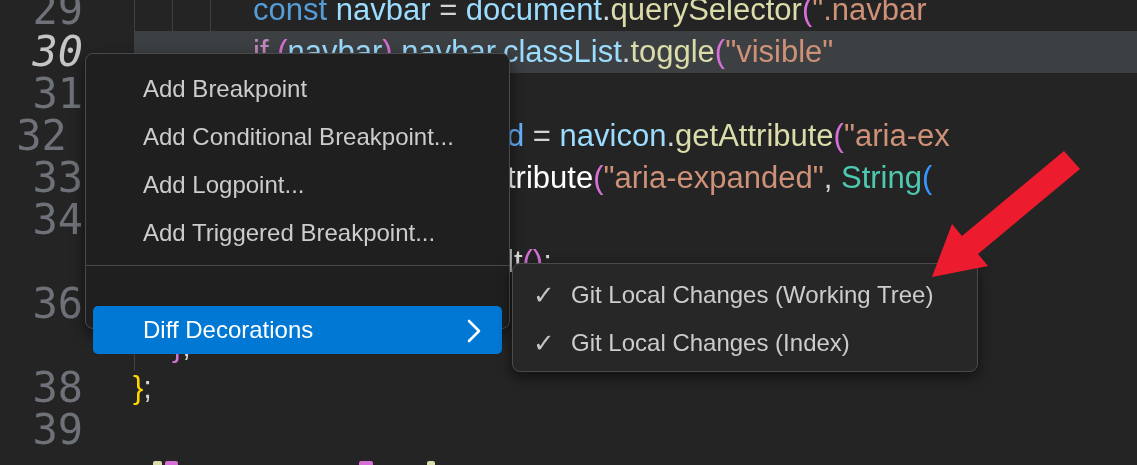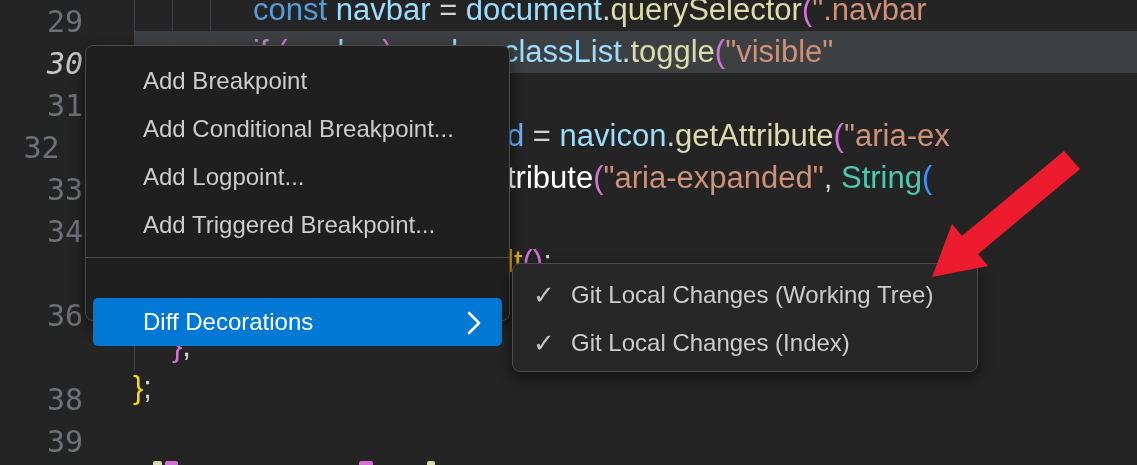--- a/index.html
+++ b/index.html
@@ -13,32 +13,32 @@
   
   .code-area{position:absolute;inset:0;font-family:Liberation Sans, sans-serif;font-size:31px;}
   .current-line{position:absolute;left:134px;right:0;top:31px;height:42px;background:var(--active-line-highlight,#3c4043);}
   .indent-guide{position:absolute;width:1px;background:#3f3f46;}
   .ig1{left:134px;top:0;height:45px;}
   .ig2{left:172px;top:0;height:45px;}
   .ig3{left:210px;top:0;height:45px;}
   .ig4{left:134px;top:324px;height:47px;}
   .ig5{left:172px;top:324px;height:9px;}
   .code-line{position:absolute;height:42px;line-height:42px;white-space:pre;}
-  .gutter{position:absolute;left:0;top:12px;width:83px;height:356px;font-family:"DejaVu Sans Mono",monospace;font-size:30px;}
+  .gutter{position:absolute;left:0;top:0;width:83px;height:356px;font-family:"DejaVu Sans Mono",monospace;font-size:42px;}
   .line-number{position:absolute;left:0;width:83px;height:42px;line-height:42px;text-align:right;color:#6e7278;}
   .line-number.active{color:#c6c6c6;}
   .frag{position:absolute;top:461px;height:4px;border-radius:2px 2px 0 0;}
   .f1{left:153px;width:9px;background:#DCDCAA;}
   .f2{left:165px;width:13px;background:#D670D6;}
   .f3{left:359px;width:14px;background:#D670D6;}
   .f4{left:427px;width:8px;background:#DCDCAA;}
 
   
   .ctx-menu{
-    position:absolute;left:85px;top:45px;width:425px;height:276px;box-sizing:border-box;
+    position:absolute;left:85px;top:53px;width:425px;height:276px;box-sizing:border-box;
     background:var(--menu-background,#1f1f1f);
     border:1px solid var(--menu-border,#4a4a4a);
     border-radius:8px;box-shadow:0 5px 14px rgba(0,0,0,.55);
   }
   .menu-item{
     position:absolute;left:7px;right:7px;height:48px;line-height:48px;
     padding-left:50px;border-radius:5px;
     color:var(--menu-text,#cccccc);font-size:24px;white-space:nowrap;
   }
   .menu-sep{position:absolute;left:0;right:0;top:211px;height:1px;background:var(--menu-border,#4a4a4a);}
@@ -68,21 +68,21 @@
     <div class="indent-guide ig1"></div>
     <div class="indent-guide ig2"></div>
     <div class="indent-guide ig3"></div>
     <div class="indent-guide ig4"></div>
     <div class="indent-guide ig5"></div>
     <div id="code-layer">
         <div class="code-line" style="left: 253px; top: -11px;"><span style="color: rgb(86, 156, 214);">const </span><span style="color: rgb(156, 220, 254);">navbar </span><span style="color: rgb(212, 212, 212);">= </span><span style="color: rgb(156, 220, 254);">document</span><span style="color: rgb(212, 212, 212);">.</span><span style="color: rgb(220, 220, 170);">querySelector</span><span style="color: rgb(214, 112, 214);">(</span><span style="color: rgb(206, 145, 120);">".navbar</span></div>
         <div class="code-line" style="left: 253px; top: 31px;"><span style="color: rgb(197, 134, 192);">if </span><span style="color: rgb(214, 112, 214);">(</span><span style="color: rgb(156, 220, 254);">navbar</span><span style="color: rgb(214, 112, 214);">) </span><span style="color: rgb(156, 220, 254);">navbar</span><span style="color: rgb(156, 220, 254);">.classList</span><span style="color: rgb(212, 212, 212);">.</span><span style="color: rgb(220, 220, 170);">toggle</span><span style="color: rgb(214, 112, 214);">(</span><span style="color: rgb(206, 145, 120);">"visible"</span></div>
         <div class="code-line" style="left: 507px; top: 115px;"><span style="color: rgb(102, 178, 255);">d </span><span style="color: rgb(212, 212, 212);">= </span><span style="color: rgb(156, 220, 254);">navicon</span><span style="color: rgb(212, 212, 212);">.</span><span style="color: rgb(220, 220, 170);">getAttribute</span><span style="color: rgb(214, 112, 214);">(</span><span style="color: rgb(206, 145, 120);">"aria-ex</span></div>
         <div class="code-line" style="left: 507px; top: 157px;"><span style="color: #ffffff;">tribute</span><span style="color: rgb(214, 112, 214);">(</span><span style="color: rgb(206, 145, 120);">"aria-expanded"</span><span style="color: rgb(212, 212, 212);">, </span><span style="color: rgb(78, 201, 176);">String</span><span style="color: rgb(55, 148, 255);">(</span></div>
-        <div class="code-line" style="left: 507px; top: 241px;"><span style="color: #eab308;">lt</span><span style="color: rgb(214, 112, 214);">()</span><span style="color: rgb(212, 212, 212);">;</span></div>
+        <div class="code-line" style="left: 507px; top: 241px;"><span style="color: #e5e5e5;">lt</span><span style="color: rgb(214, 112, 214);">()</span><span style="color: rgb(212, 212, 212);">;</span></div>
         <div class="code-line" style="left: 172px; top: 325px;"><span style="color: rgb(214, 112, 214);">}</span><span style="color: rgb(212, 212, 212);">,</span></div>
         <div class="code-line" style="left: 133px; top: 367px;"><span style="color: rgb(255, 215, 0);">}</span><span style="color: rgb(212, 212, 212);">;</span></div>
       </div>
     <div class="frag f1"></div>
     <div class="frag f2"></div>
     <div class="frag f3"></div>
     <div class="frag f4"></div>
   </div>
 
   <div class="gutter" id="gutter">

